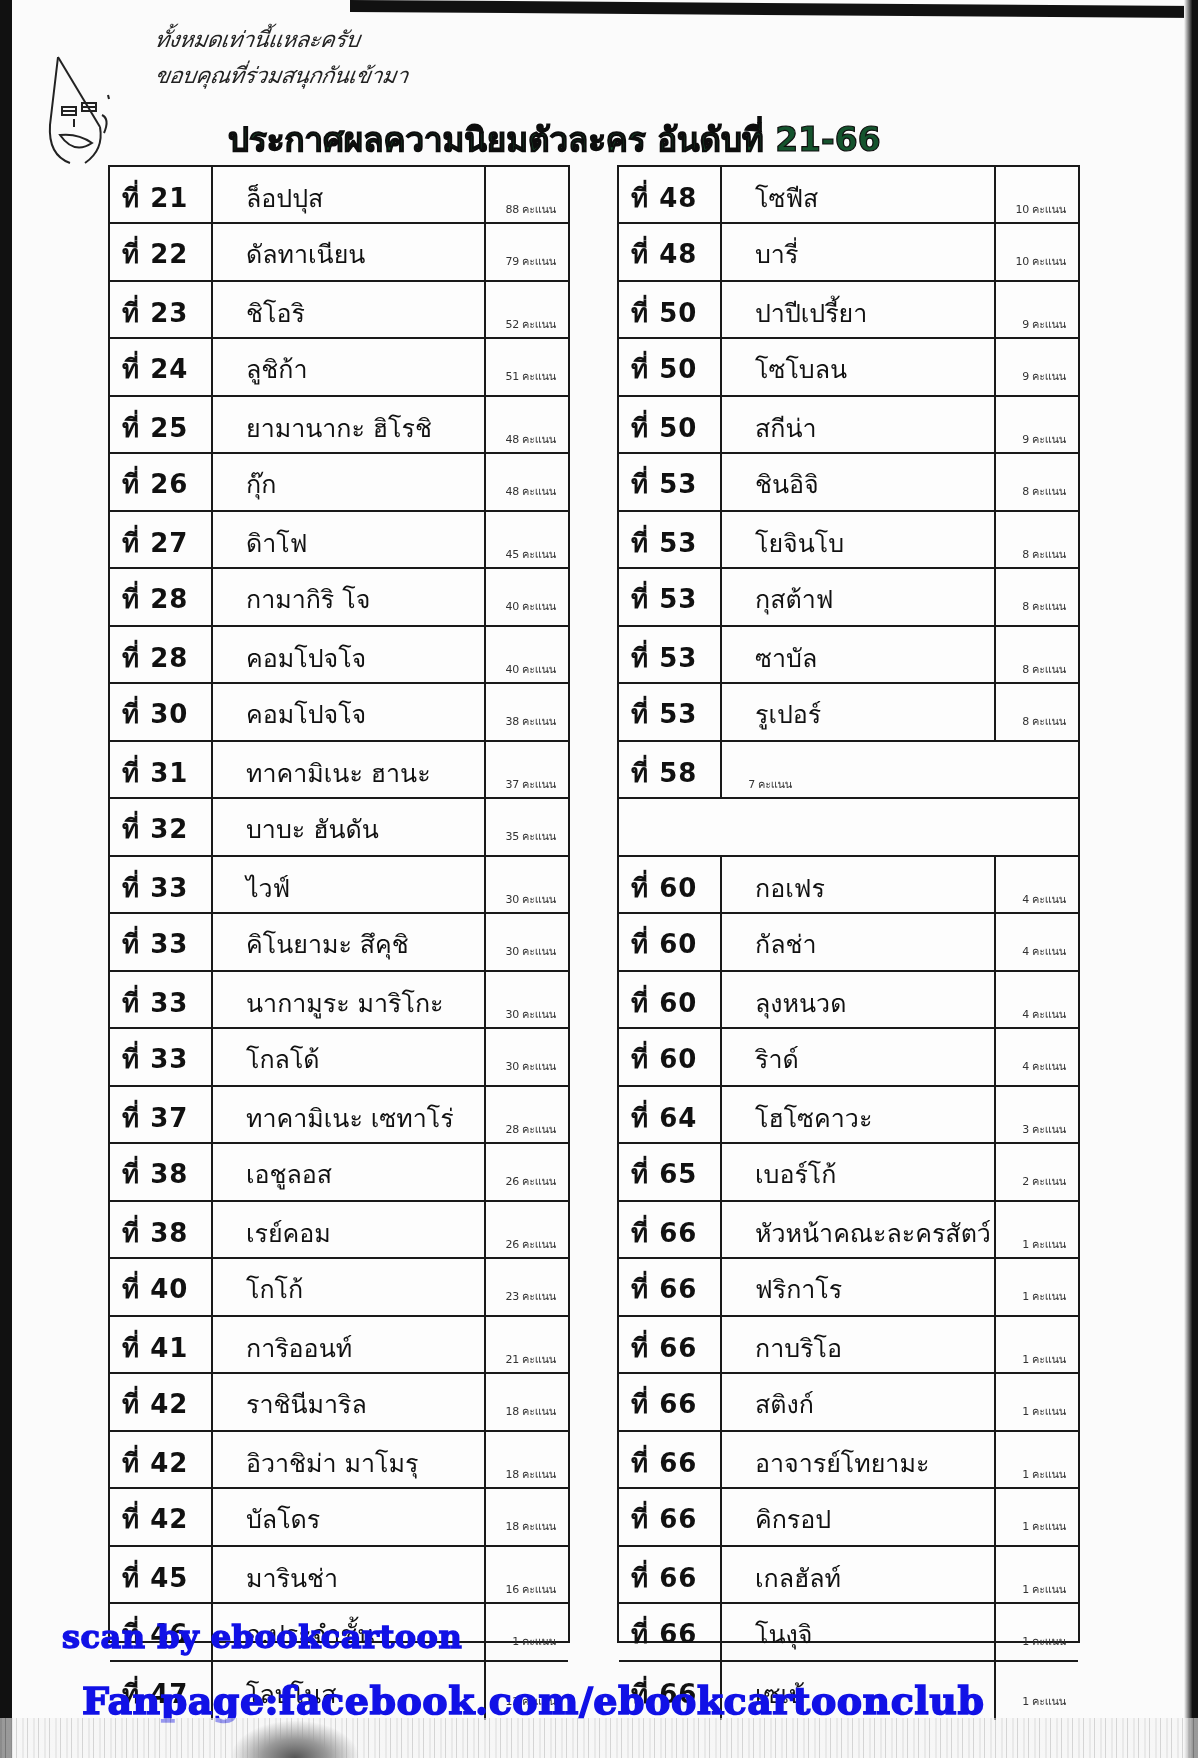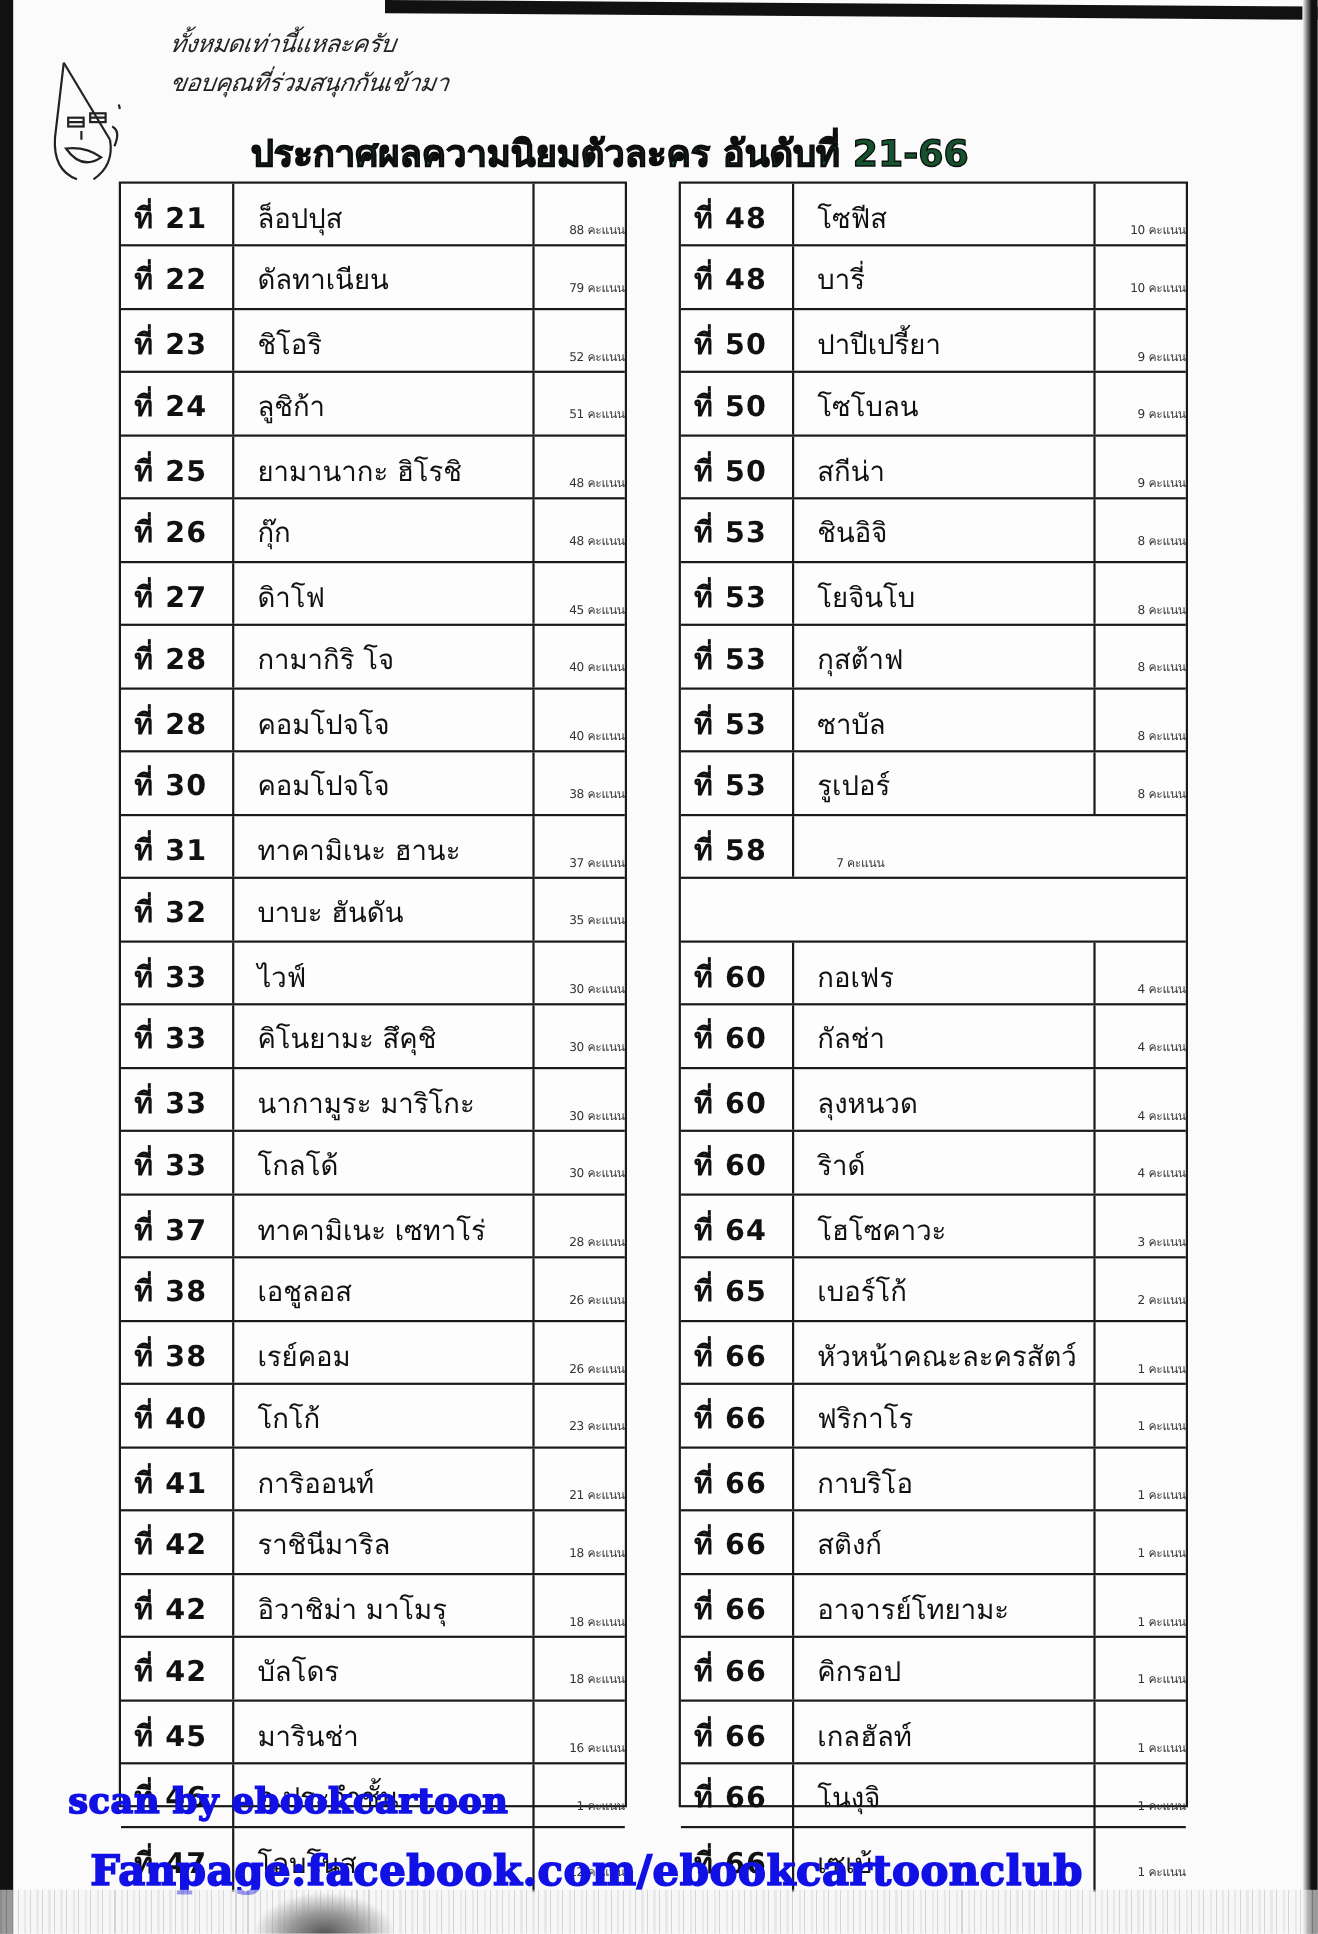--- a/index.html
+++ b/index.html
@@ -42,22 +42,22 @@
   }
   .table.left { left: 108px; top: 165px; width: 462px; height: 1478px; }
   .table.right { left: 617px; top: 165px; width: 463px; height: 1478px; }
 
   .pair { display: block; border-bottom: 2.5px solid #1a1a1a; height: 115px; box-sizing: border-box; }
   .pair:last-child { border-bottom: none; }
   .row { display: flex; height: 50%; box-sizing: border-box; }
   .row.first { border-bottom: 2px solid #1a1a1a; }
   .cell { box-sizing: border-box; display: flex; align-items: flex-end; padding-bottom: 6px; }
   .c-rank { width: 103px; border-right: 2px solid #1a1a1a; padding-left: 12px; font-size: 26px; font-weight: bold; letter-spacing: 1px; }
-  .c-name { flex: 1; border-right: 2px solid #1a1a1a; padding-left: 21px; font-size: 25px; }
-  .c-pts { width: 82px; justify-content: flex-end; font-size: 11px; color: #333; padding-bottom: 10px; letter-spacing: -0.3px; }
+  .c-name { flex: 1; border-right: 2px solid #1a1a1a; padding-left: 33px; font-size: 25px; }
+  .c-pts { width: 82px; justify-content: flex-end; padding-right: 12px; font-size: 11px; color: #333; padding-bottom: 10px; letter-spacing: -0.3px; }
   .row.first .cell { padding-bottom: 4px; }
 
   .footer {
     position: absolute; font-family: "DejaVu Serif", serif; font-weight: 900;
     color: #1111e6; -webkit-text-stroke: 1.5px #1111e6; letter-spacing: 0.5px;
   }
   .footer.l1 { left: 62px; top: 1618px; font-size: 32px; }
   .footer.l2 { left: 62px; top: 1678px; font-size: 38px; margin-left: 20px; }
 </style>
 </head>

